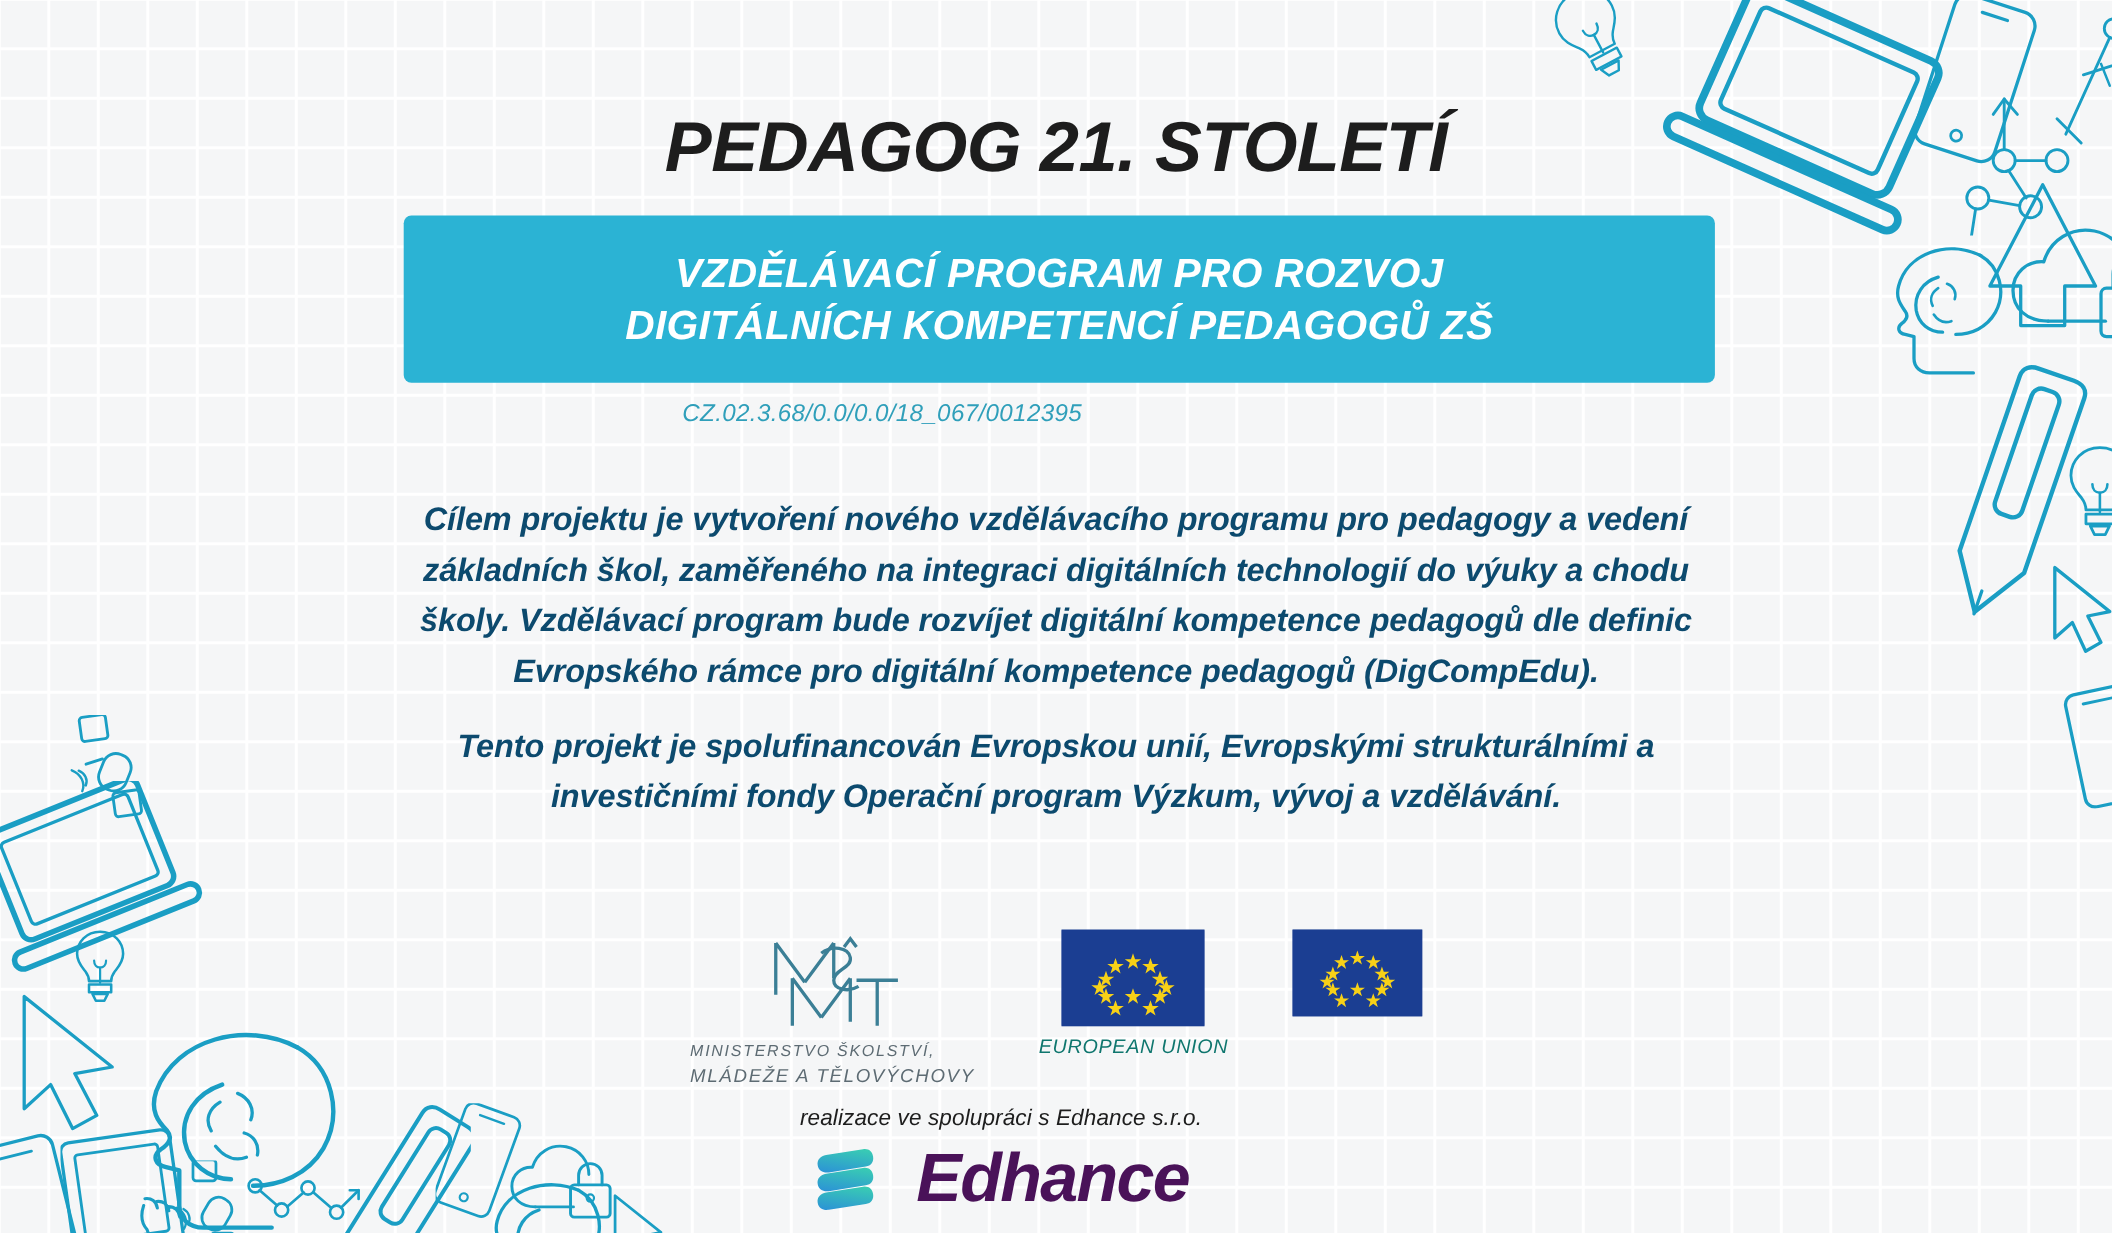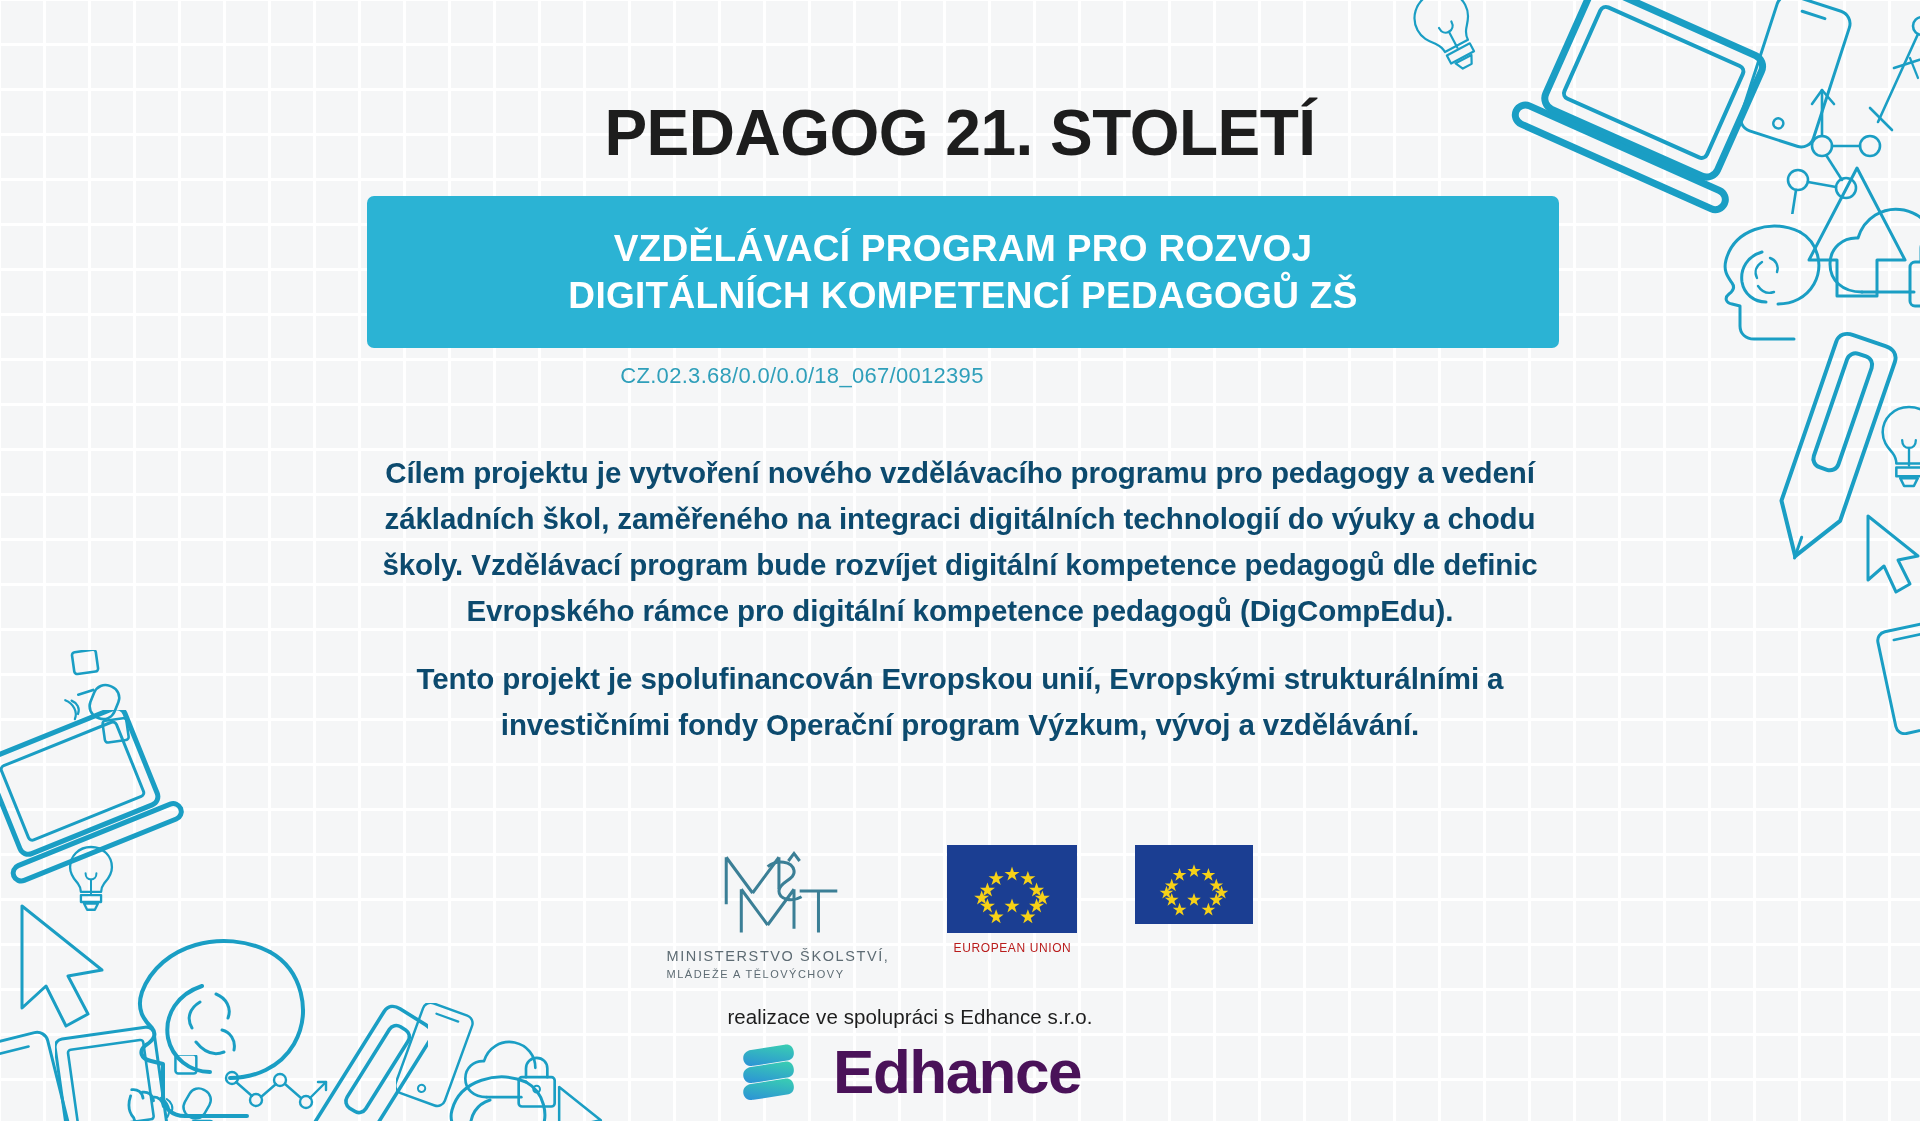--- a/index.html
+++ b/index.html
@@ -15,21 +15,21 @@
     background-position:-2px -2px;
     position:relative;
   }
 
   
   .deco{position:absolute;inset:0;pointer-events:none;z-index:1;}
   .deco svg{position:absolute;stroke:#1a9ec4;fill:none;stroke-width:2.2;
             stroke-linecap:round;stroke-linejoin:round;}
 
   
-  .page{position:relative;z-index:3;width:1920px;height:1121px;}
+  .page{position:relative;z-index:3;width:1920px;height:1121px;font-style:italic;}
 
   .title{
     position:absolute;top:96px;left:0;width:1920px;
     text-align:center;
     font-size:64px;font-weight:bold;letter-spacing:-0.5px;
     color:#1d1d1d;
   }
 
   .banner{
     position:absolute;top:196px;left:367px;
@@ -64,27 +64,27 @@
     position:absolute;top:845px;left:0;width:1920px;height:140px;
     display:flex;align-items:flex-start;justify-content:center;gap:58px;
   }
   .logo{display:flex;flex-direction:column;align-items:center;}
 
   .msmt-mark{width:160px;height:96px;display:block;}
   .msmt-cap{
     text-align:left;color:#5d6b73;margin-top:5px;
     font-size:14.5px;letter-spacing:1.6px;line-height:1.45;
   }
-  .msmt-cap .l2{font-size:11px;letter-spacing:1.5px;}
+  .msmt-cap .l2{font-size:17px;letter-spacing:1.5px;}
 
   .euflag{background:#1b3e92;display:block;}
   .eu1{width:130px;height:88px;}
   .eu2{width:118px;height:79px;}
   .eu-label{
-    color:#b91c1c;font-size:12px;letter-spacing:0.6px;margin-top:8px;
+    color:#0f766e;font-size:18px;letter-spacing:0.6px;margin-top:8px;
     text-align:center;
   }
   .eu-cz{margin-top:9px;color:#111;line-height:1.45;}
   .eu-cz div{font-size:13.2px;}
   .eu-cz .hd{font-size:13.2px;}
 
   
   .footer{
     position:absolute;top:1005px;left:0;width:1820px;text-align:center;
   }

